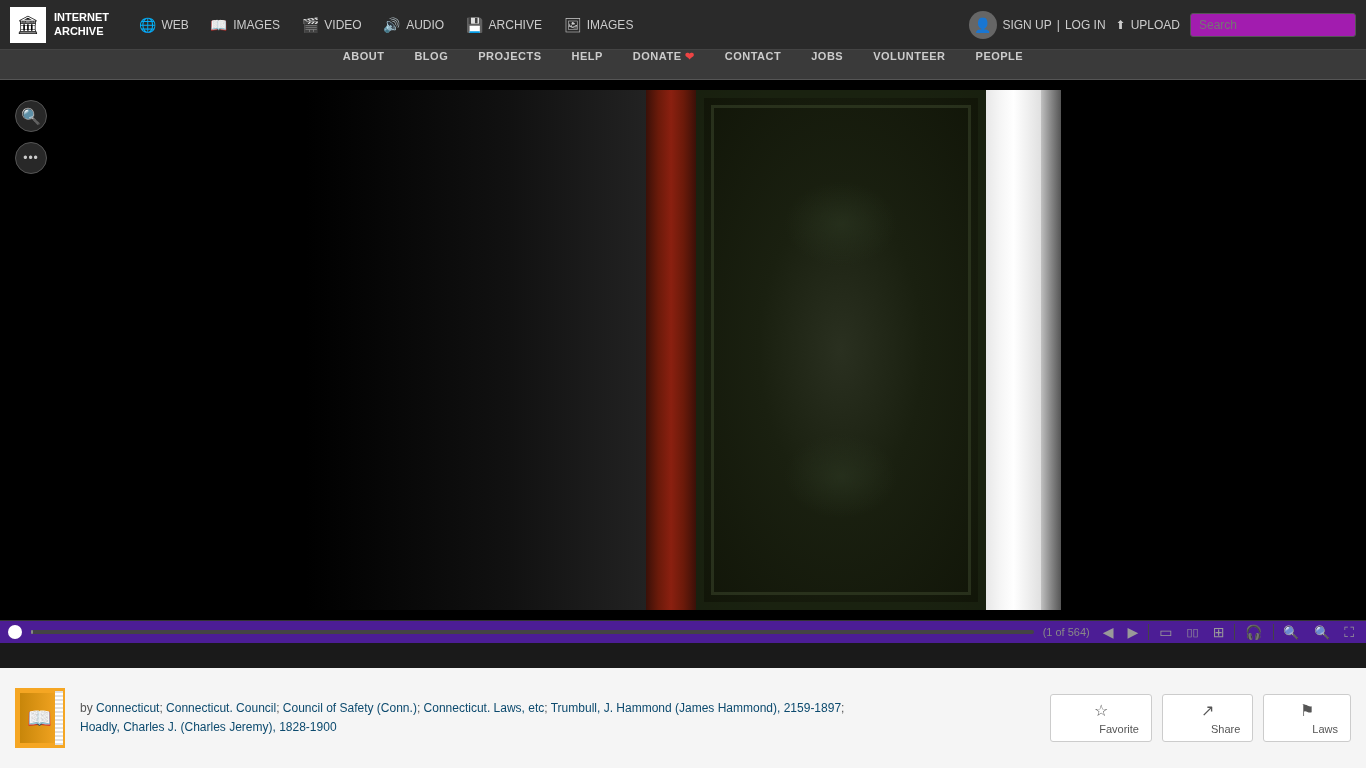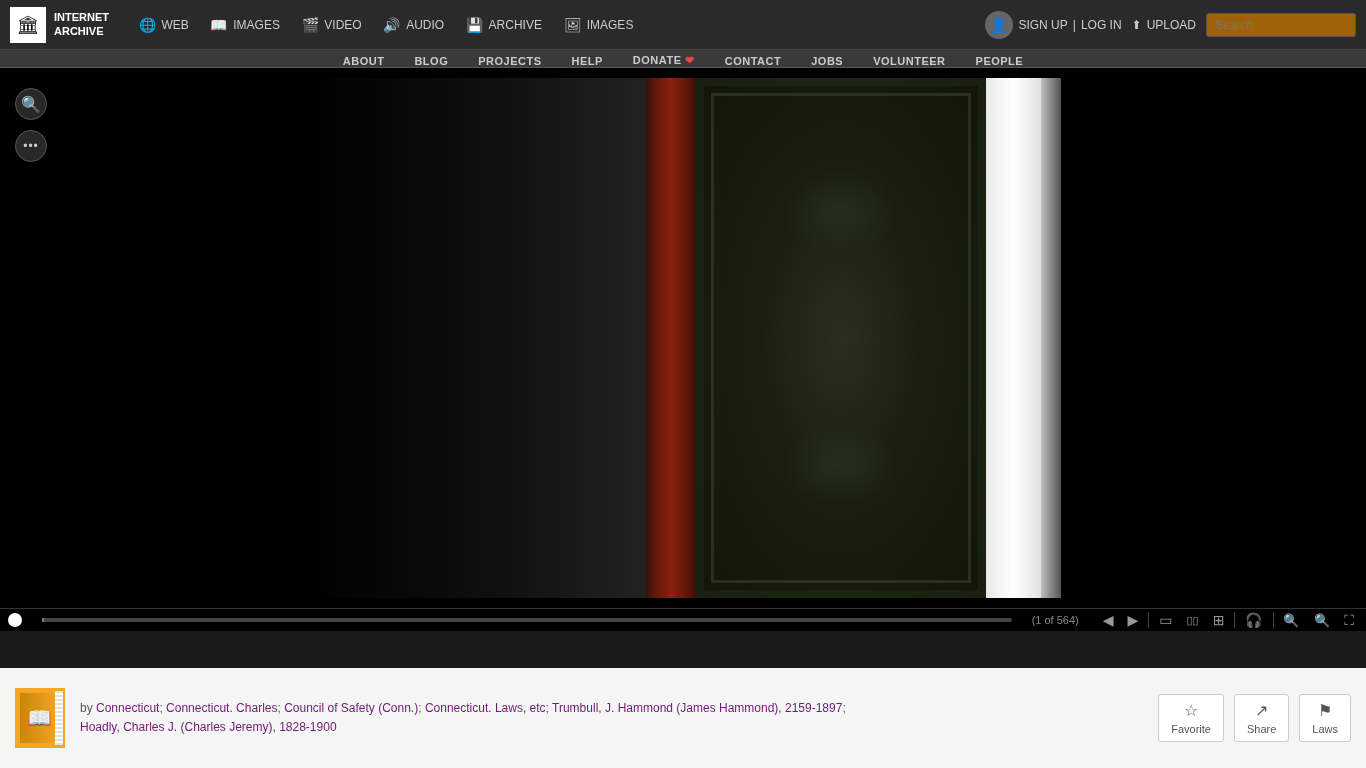--- a/index.html
+++ b/index.html
@@ -85,35 +85,35 @@
     }
     .upload-area {
       display: flex;
       align-items: center;
       gap: 5px;
       color: #ccc;
       font-size: 12px;
       cursor: pointer;
     }
     .search-box {
-      background: #a16207;
+      background: #a21caf;
       border: 1px solid #555;
       border-radius: 3px;
       padding: 4px 8px;
       color: #ccc;
       font-size: 12px;
-      width: 150px;
+      width: 166px;
     }
 
     
     .secondary-nav {
       background: #3a3a3a;
-      height: 18px;
-      display: flex;
-      align-items: flex-end;
+      height: 30px;
+      display: flex;
+      align-items: flex-start;
       justify-content: center;
       gap: 30px;
       border-bottom: 1px solid #555;
     }
     .sec-nav-item {
       color: #ccc;
       font-size: 11px;
       font-weight: bold;
       text-transform: uppercase;
       cursor: pointer;
@@ -200,26 +200,26 @@
       background: linear-gradient(to right, #e8e8e8, #f5f5f5, #ffffff, #f0f0f0, #e0e0e0);
     }
     .book-right-dark {
       width: 20px;
       height: 520px;
       background: linear-gradient(to right, #c0c0c0, #888, #555);
     }
 
     
     .progress-bar-area {
-      background: #000000;
+      background: #4c1d95;
       height: 20px;
       display: flex;
       align-items: center;
       padding: 11px 8px;
-      gap: 20px;
+      gap: 9px;
       border-top: 1px solid #333;
     }
     .progress-circle {
       width: 14px;
       height: 14px;
       background: #fff;
       border-radius: 50%;
       flex-shrink: 0;
       cursor: pointer;
     }
@@ -315,41 +315,41 @@
       color: #333;
       font-weight: normal;
       margin-bottom: 5px;
     }
     .book-authors {
       font-size: 12px;
       color: #555;
       line-height: 1.6;
     }
     .book-author-link {
-      color: #701a75;
+      color: #0c4a6e;
       text-decoration: none;
     }
     .book-actions {
       display: flex;
       gap: 10px;
       flex-shrink: 0;
     }
     .action-btn {
       display: flex;
       flex-direction: column;
       align-items: center;
       gap: 3px;
       cursor: pointer;
       border: 1px solid #ccc;
       padding: 6px 12px;
       background: #fff;
       border-radius: 3px;
     }
     .action-icon { font-size: 16px; color: #555; }
-    .action-label { font-size: 11px; color: #555; }
+    .action-label { font-size: 11px; color: #555; margin-left: 36px; }
   </style>
 </head>
 <body>
 
 <div class="top-nav">
   <div class="logo-area">
     <div class="logo-icon">🏛</div>
     <div class="logo-text">
       <div>INTERNET</div>
       <div>ARCHIVE</div>
@@ -460,21 +460,21 @@
     <div class="book-thumb-inner">
       <span class="book-thumb-icon">📖</span>
     </div>
     <div class="book-thumb-pages"></div>
   </div>
 
   <div class="book-info">
     <div class="book-authors">
       <span>by</span>
       <a class="book-author-link">Connecticut</a>;
-      <a class="book-author-link">Connecticut. Charles</a>;
+      <a class="book-author-link">Connecticut. Council</a>;
       <a class="book-author-link">Council of Safety (Conn.)</a>;
       <a class="book-author-link">Connecticut. Laws, etc</a>;
       <a class="book-author-link">Trumbull, J. Hammond (James Hammond), 2159-1897</a>;<br>
       <a class="book-author-link">Hoadly, Charles J. (Charles Jeremy), 1828-1900</a>
     </div>
   </div>
 
   <div class="book-actions">
     <div class="action-btn">
       <span class="action-icon">☆</span>

